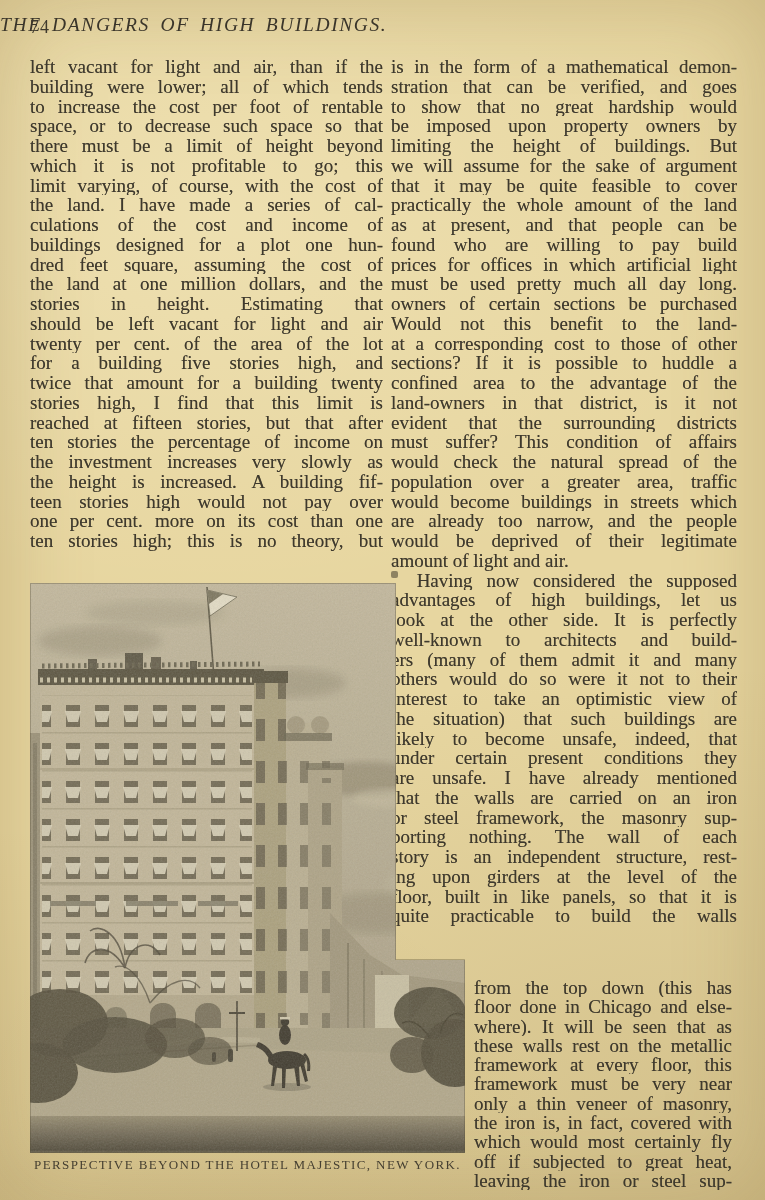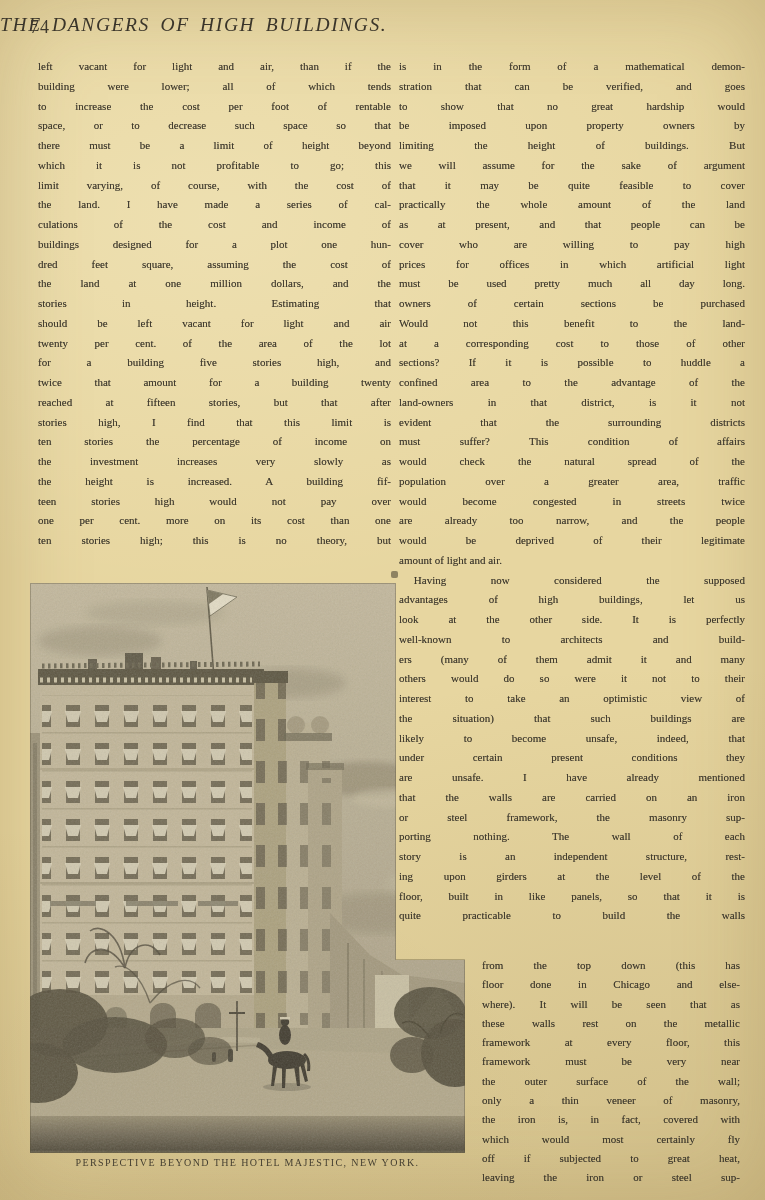--- a/index.html
+++ b/index.html
@@ -12,38 +12,38 @@
       #e7d6a0;
     box-shadow: inset 0 0 90px rgba(125,98,42,.28);
     font-family:"Liberation Serif","DejaVu Serif",serif;
     color:#3e392d;
   }
   .folio{position:absolute;left:30px;top:17px;font-size:18px;letter-spacing:1px;}
   .running-title{
     position:absolute;left:0;right:0;top:14px;text-align:left;
     font-style:italic;font-size:19.5px;letter-spacing:1.6px;word-spacing:4px;color:#3a352a;
   }
-  .col{position:absolute;font-size:11px;margin-left:8px;}
+  .col{position:absolute;font-size:19px;}
   .col .line{
     text-align:justify;text-align-last:justify;
     overflow:hidden;white-space:nowrap;
     text-shadow:0 0 .5px rgba(62,57,45,.55);
   }
   .col .line.flush{text-align-last:left;}
   .col .line.indent{text-indent:1.35em;}
   .col-left{left:30px;top:57px;width:353px;}
   .col-left .line{height:19.75px;line-height:19.75px;}
   .col-right{left:391px;top:57px;width:346px;}
   .col-right .line{height:19.75px;line-height:19.75px;}
-  .col-narrow{left:474px;top:956px;width:258px;}
+  .col-narrow{left:474px;top:978px;width:258px;}
   .col-narrow .line{height:19.3px;line-height:19.3px;}
   .photo{position:absolute;left:30px;top:583px;width:435px;height:570px;margin:0;}
   .caption{
     position:absolute;left:30px;top:1157px;width:435px;text-align:center;
-    font-size:10px;letter-spacing:1.4px;color:#453f31;white-space:nowrap;
+    font-size:13px;letter-spacing:1.4px;color:#453f31;white-space:nowrap;
   }
   .speck{
     position:absolute;left:391px;top:571px;width:7px;height:7px;border-radius:2px;
     background:rgba(70,63,48,.55);
   }
 </style>
 </head>
 <body>
 
 <div class="page">
@@ -62,53 +62,53 @@
       <div class="line">the land. I have made a series of cal-</div>
       <div class="line">culations of the cost and income of</div>
       <div class="line">buildings designed for a plot one hun-</div>
       <div class="line">dred feet square, assuming the cost of</div>
       <div class="line">the land at one million dollars, and the</div>
       <div class="line">stories in height. Estimating that</div>
       <div class="line">should be left vacant for light and air</div>
       <div class="line">twenty per cent. of the area of the lot</div>
       <div class="line">for a building five stories high, and</div>
       <div class="line">twice that amount for a building twenty</div>
+      <div class="line">stories high, I find that this limit is</div>
       <div class="line">reached at fifteen stories, but that after</div>
-      <div class="line">stories high, I find that this limit is</div>
       <div class="line">ten stories the percentage of income on</div>
       <div class="line">the investment increases very slowly as</div>
       <div class="line">the height is increased. A building fif-</div>
       <div class="line">teen stories high would not pay over</div>
       <div class="line">one per cent. more on its cost than one</div>
       <div class="line">ten stories high; this is no theory, but</div>
     </div>
   <div class="col col-right">
       <div class="line">is in the form of a mathematical demon-</div>
       <div class="line">stration that can be verified, and goes</div>
       <div class="line">to show that no great hardship would</div>
       <div class="line">be imposed upon property owners by</div>
       <div class="line">limiting the height of buildings. But</div>
       <div class="line">we will assume for the sake of argument</div>
       <div class="line">that it may be quite feasible to cover</div>
       <div class="line">practically the whole amount of the land</div>
       <div class="line">as at present, and that people can be</div>
-      <div class="line">cover who are willing to pay high</div>
+      <div class="line">found who are willing to pay build</div>
       <div class="line">prices for offices in which artificial light</div>
       <div class="line">must be used pretty much all day long.</div>
       <div class="line">owners of certain sections be purchased</div>
       <div class="line">Would not this benefit to the land-</div>
       <div class="line">at a corresponding cost to those of other</div>
       <div class="line">sections? If it is possible to huddle a</div>
       <div class="line">confined area to the advantage of the</div>
       <div class="line">land-owners in that district, is it not</div>
       <div class="line">evident that the surrounding districts</div>
       <div class="line">must suffer? This condition of affairs</div>
       <div class="line">would check the natural spread of the</div>
       <div class="line">population over a greater area, traffic</div>
-      <div class="line">would become congested in streets twice</div>
+      <div class="line">would become buildings in streets which</div>
       <div class="line">are already too narrow, and the people</div>
       <div class="line">would be deprived of their legitimate</div>
       <div class="line flush">amount of light and air.</div>
       <div class="line indent">Having now considered the supposed</div>
       <div class="line">advantages of high buildings, let us</div>
       <div class="line">look at the other side. It is perfectly</div>
       <div class="line">well-known to architects and build-</div>
       <div class="line">ers (many of them admit it and many</div>
       <div class="line">others would do so were it not to their</div>
       <div class="line">interest to take an optimistic view of</div>
@@ -124,21 +124,20 @@
       <div class="line">floor, built in like panels, so that it is</div>
       <div class="line">quite practicable to build the walls</div>
     </div>
   <div class="col col-narrow">
       <div class="line">from the top down (this has</div>
       <div class="line">floor done in Chicago and else-</div>
       <div class="line">where). It will be seen that as</div>
       <div class="line">these walls rest on the metallic</div>
       <div class="line">framework at every floor, this</div>
       <div class="line">framework must be very near</div>
-      <div class="line">the outer surface of the wall;</div>
       <div class="line">only a thin veneer of masonry,</div>
       <div class="line">the iron is, in fact, covered with</div>
       <div class="line">which would most certainly fly</div>
       <div class="line">off if subjected to great heat,</div>
       <div class="line">leaving the iron or steel sup-</div>
     </div>
 
   <figure class="photo">
     <svg width="435" height="570" viewBox="0 0 435 570" xmlns="http://www.w3.org/2000/svg">
       <defs>

